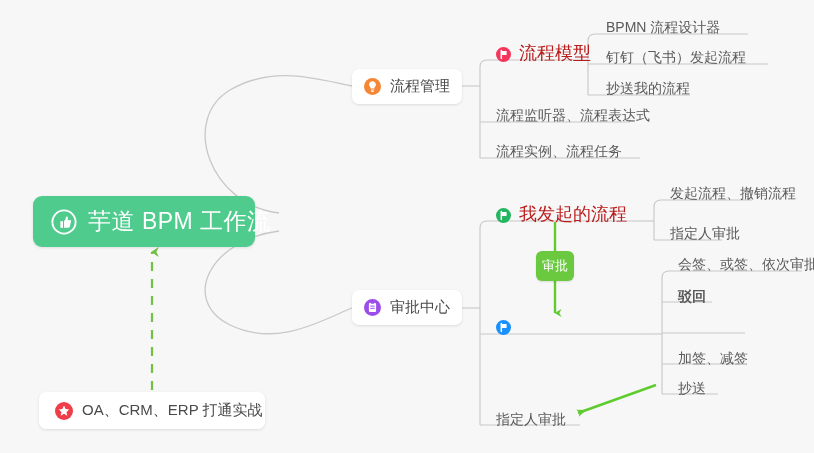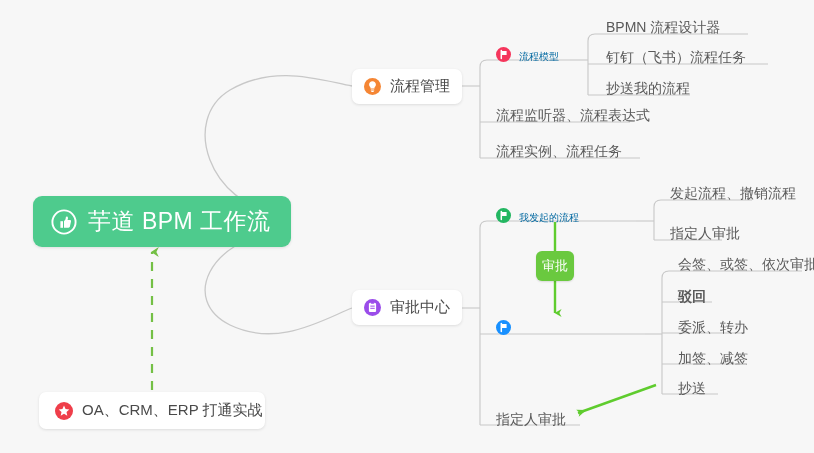--- a/index.html
+++ b/index.html
@@ -25,21 +25,21 @@
     width: 814px;
     height: 453px;
     pointer-events: none;
   }
 
   
   .root-node {
     position: absolute;
     left: 33px;
     top: 196px;
-    width: 258px;
+    width: 222px;
     height: 51px;
     background: #4ecb8d;
     border-radius: 9px;
     box-shadow: 0 1px 3px rgba(0,0,0,0.10);
     display: flex;
     align-items: center;
     padding-left: 18px;
     box-sizing: border-box;
   }
   .root-label {
@@ -83,22 +83,22 @@
     align-items: flex-end;
     padding: 0 8px 4px 8px;
     box-sizing: border-box;
     height: 28px;
     white-space: nowrap;
     color: #5a5a5a;
     font-size: 14px;
     justify-content: flex-end;
   }
   .text-node .card-label {
-    color: #0369a1;
-    font-size: 10px;
+    color: #b91c1c;
+    font-size: 18px;
     margin-left: 8px;
     line-height: 1;
   }
   .text-node > .tn-text {
     color: #5a5a5a;
     font-size: 14px;
     line-height: 1;
   }
 
   
@@ -216,21 +216,21 @@
         <path d="M 6.0 4.0 L 10.6 4.0 L 10.6 8.0 L 6.0 8.0 Z" fill="#ffffff"></path>
       </svg>
     </span>
     <span class="card-label">流程模型</span>
   </div>
 
   <div class="text-node" style="left:598px; top:10px;">
     <span class="tn-text">BPMN 流程设计器</span>
   </div>
   <div class="text-node" style="left:598px; top:40px;">
-    <span class="tn-text">钉钉（飞书）流程任务</span>
+    <span class="tn-text">钉钉（飞书）发起流程</span>
   </div>
   <div class="text-node" style="left:598px; top:71px;">
     <span class="tn-text">抄送我的流程</span>
   </div>
 
   <div class="text-node" style="left:488px; top:98px;">
     <span class="tn-text">流程监听器、流程表达式</span>
   </div>
   <div class="text-node" style="left:488px; top:134px;">
     <span class="tn-text">流程实例、流程任务</span>
@@ -277,23 +277,20 @@
       </svg>
     </span>
   </div>
 
   <div class="text-node" style="left:670px; top:247px;">
     <span class="tn-text">会签、或签、依次审批</span>
   </div>
   <div class="text-node" style="left:670px; top:279px;font-weight:bold;">
     <span class="tn-text">驳回</span>
   </div>
-  <div class="text-node" style="left:670px; top:310px;">
-    <span class="tn-text">委派、转办</span>
-  </div>
   <div class="text-node" style="left:670px; top:341px;">
     <span class="tn-text">加签、减签</span>
   </div>
   <div class="text-node" style="left:670px; top:371px;">
     <span class="tn-text">抄送</span>
   </div>
 
   <div class="text-node" style="left:488px; top:402px;">
     <span class="tn-text">指定人审批</span>
   </div>

